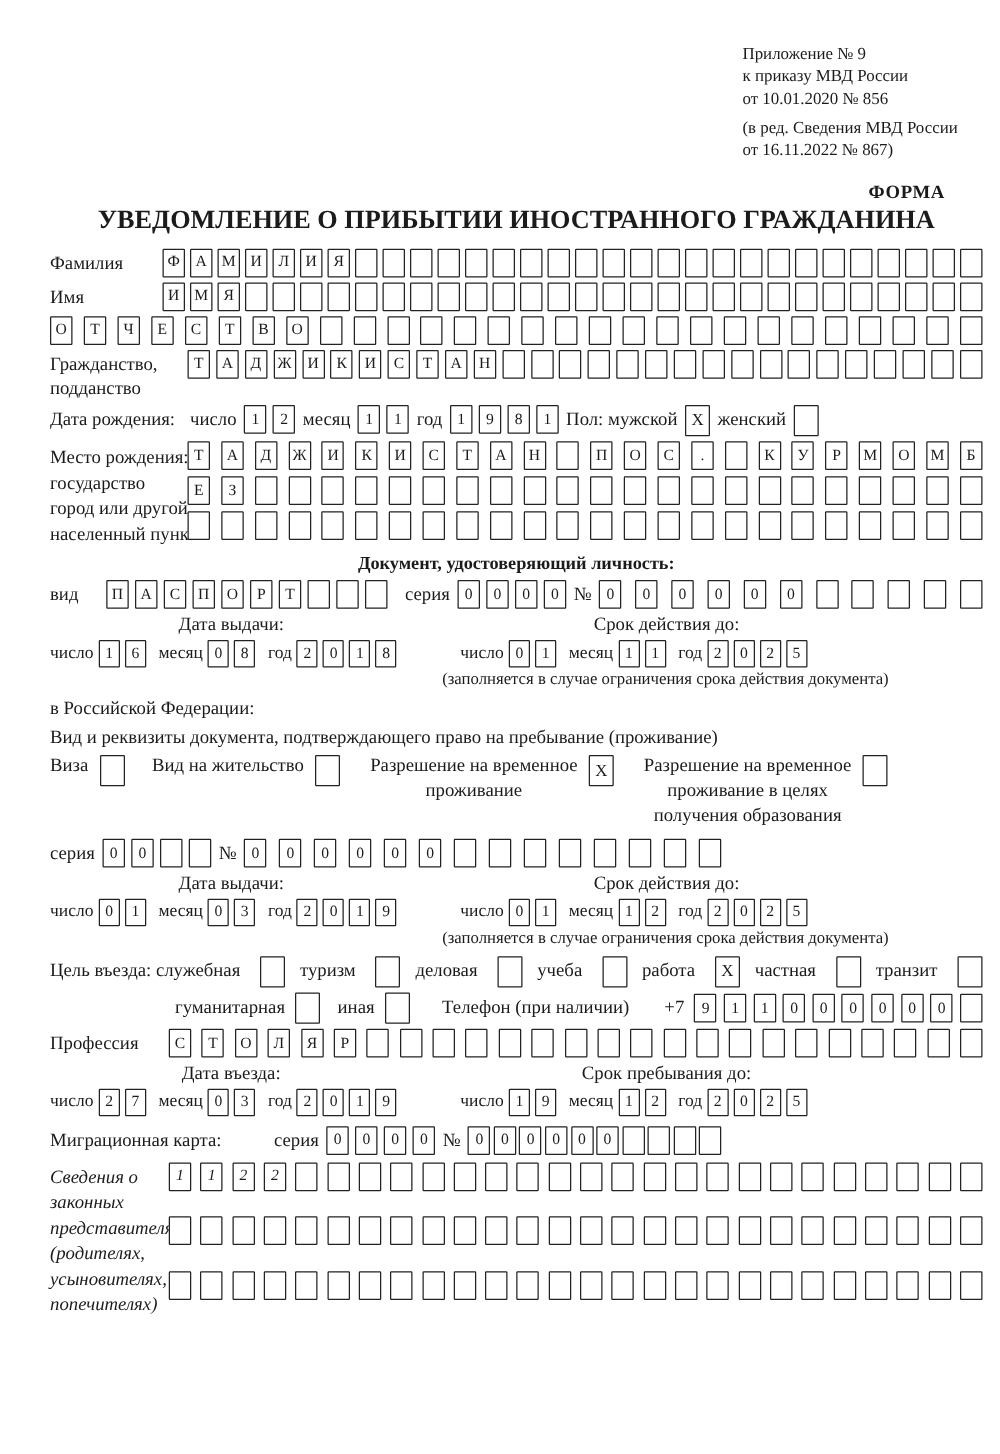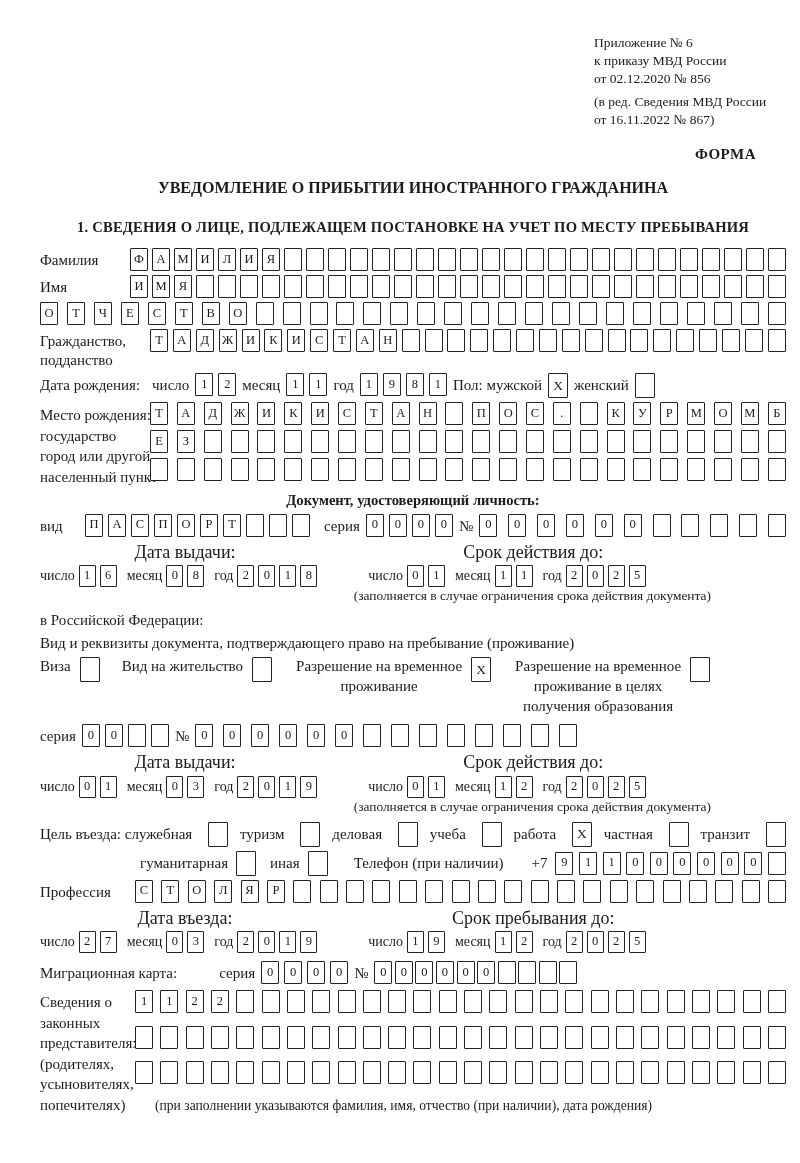--- a/index.html
+++ b/index.html
@@ -6,21 +6,21 @@
   .page{
     width:800px;height:1163px;box-sizing:border-box;overflow:hidden;
     padding:34px 14px 0 40px;background:#fff;color:#1b1b1b;
     font-family:"Liberation Serif","DejaVu Serif",serif;font-size:15px;line-height:1.25;
   }
   
   .appendix{margin-left:auto;width:192px;font-size:13.5px;line-height:18px;}
   .appendix .gap{margin-top:5px;}
   .forma{margin-top:16px;padding-right:30px;text-align:right;font-weight:bold;font-size:15px;letter-spacing:.5px;}
   
-  .title{margin-top:12px;text-align:center;font-weight:bold;font-size:16px;line-height:23px;}
+  .title{text-align:center;font-weight:bold;font-size:21px;line-height:23px;}
   .title .uline{display:inline-block;width:56px;border-bottom:2px solid #3a3a3a;height:14px;margin-left:10px;}
   .section-title{margin-top:19px;text-align:center;font-weight:bold;font-size:14.6px;letter-spacing:.2px;}
   
   .frow{display:flex;align-items:flex-start;margin-bottom:4px;}
   .flabel{flex-shrink:0;padding-top:3px;}
   .flabel .l2{display:block;}
   .boxes{display:flex;gap:5px;}
   .boxes.fill{flex:1;justify-content:space-between;gap:0;}
   .cell{
     box-sizing:border-box;width:18px;height:23px;border:1.6px solid #222;border-radius:1px;
@@ -33,21 +33,21 @@
   
   .w90{width:90px;} .w110{width:110px;} .w45{width:45px;} .w95{width:95px;}
   .inlbl{padding-top:3px;margin:0 6px;flex-shrink:0;}
   .inlbl.first{margin-left:0;}
   
   .center-bold{text-align:center;font-weight:bold;font-size:14.6px;margin:3px 0 4px 0;}
   
   .dates{display:flex;margin-top:2px;}
   .dcol1{flex:0 0 44%;}
   .dcol2{flex:1;}
-  .dhead{text-align:center;font-size:18px;margin-bottom:2px;}
+  .dhead{text-align:center;font-size:15px;margin-bottom:2px;}
   .dcol1 .dhead{width:290px;}
   .dcol2 .dhead{width:330px;}
   .drow{display:flex;align-items:center;font-size:14px;}
   .drow .dlbl{margin-right:4px;}
   .drow .sp{margin-left:10px;}
   .drow .boxes{gap:4px;}
   .drow .cell{width:17px;height:22px;}
   .note{font-size:13.4px;text-align:center;margin:1px 0 6px 34%;width:64%;}
   .plain{margin:4px 0;}
   
@@ -57,45 +57,44 @@
   .permit-item .cbx{margin-top:1px;}
   
   .purpose{display:flex;align-items:center;justify-content:space-between;margin:6px 0 4px 0;flex-wrap:nowrap;}
   .purpose span{white-space:nowrap;}
   .purpose .cbx{margin-left:4px;}
   .purpose2{display:flex;align-items:center;margin:4px 0 4px 100px;}
   .purpose2 .phone-label{margin:0 10px 0 26px;white-space:nowrap;}
   .purpose2 .prefix{margin:0 8px 0 18px;font-size:15px;}
   .purpose2 .boxes.fill{flex:1;}
   
-  .legal{display:flex;margin-top:6px;}
+  .legal{display:flex;margin-top:6px;font-style:italic;}
   .legal .labels{width:95px;flex-shrink:0;line-height:20.5px;padding-top:2px;}
   .legal .labels div{white-space:nowrap;}
   .bottom-note{font-size:13.6px;margin:2px 0 0 170px;}
 </style>
 </head>
 <body>
 
 <div class="page">
 
   <div class="appendix">
-    <div>Приложение № 6</div>
+    <div>Приложение № 9</div>
     <div>к приказу МВД России</div>
-    <div>от 02.12.2020 № 856</div>
+    <div>от 10.01.2020 № 856</div>
     <div class="gap">(в ред. Сведения МВД России</div>
     <div>от 16.11.2022 № 867)</div>
   </div>
 
   <div class="forma">ФОРМА</div>
 
   <div class="title">
     <div>УВЕДОМЛЕНИЕ О ПРИБЫТИИ ИНОСТРАННОГО ГРАЖДАНИНА</div>
   </div>
 
-  <div class="section-title">1. СВЕДЕНИЯ О ЛИЦЕ, ПОДЛЕЖАЩЕМ ПОСТАНОВКЕ НА УЧЕТ ПО МЕСТУ ПРЕБЫВАНИЯ</div>
 
   <div class="frow mt12">
     <div class="flabel w90">Фамилия</div>
     <div class="boxes fill">
         <span class="cell">Ф</span>
         <span class="cell">А</span>
         <span class="cell">М</span>
         <span class="cell">И</span>
         <span class="cell">Л</span>
         <span class="cell">И</span>
@@ -794,17 +793,16 @@
           <span class="cell"></span>
           <span class="cell"></span>
           <span class="cell"></span>
           <span class="cell"></span>
           <span class="cell"></span>
           <span class="cell"></span>
           <span class="cell"></span>
           <span class="cell"></span>
           <span class="cell"></span>
         </div>
-      <div class="bottom-note" style="margin-left:20px;">(при заполнении указываются фамилия, имя, отчество (при наличии), дата рождения)</div>
     </div>
   </div>
 
 </div>
 
 </body></html>

